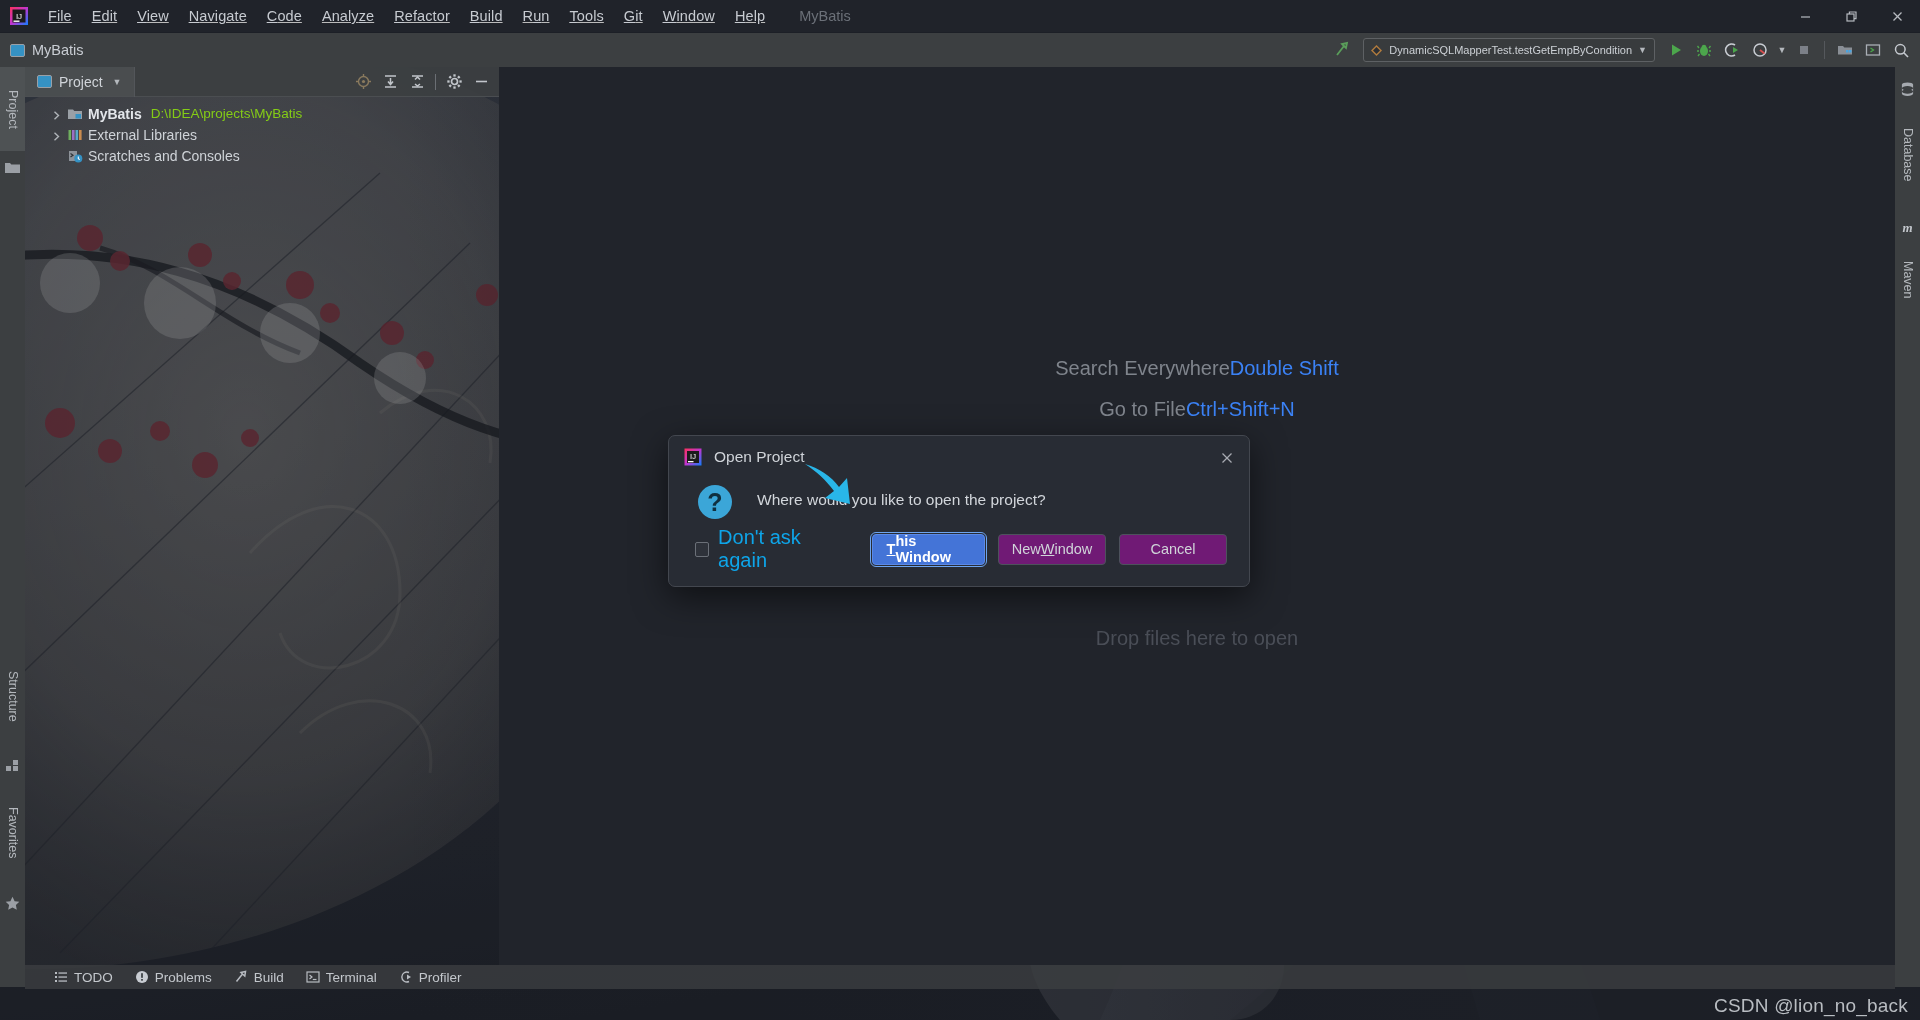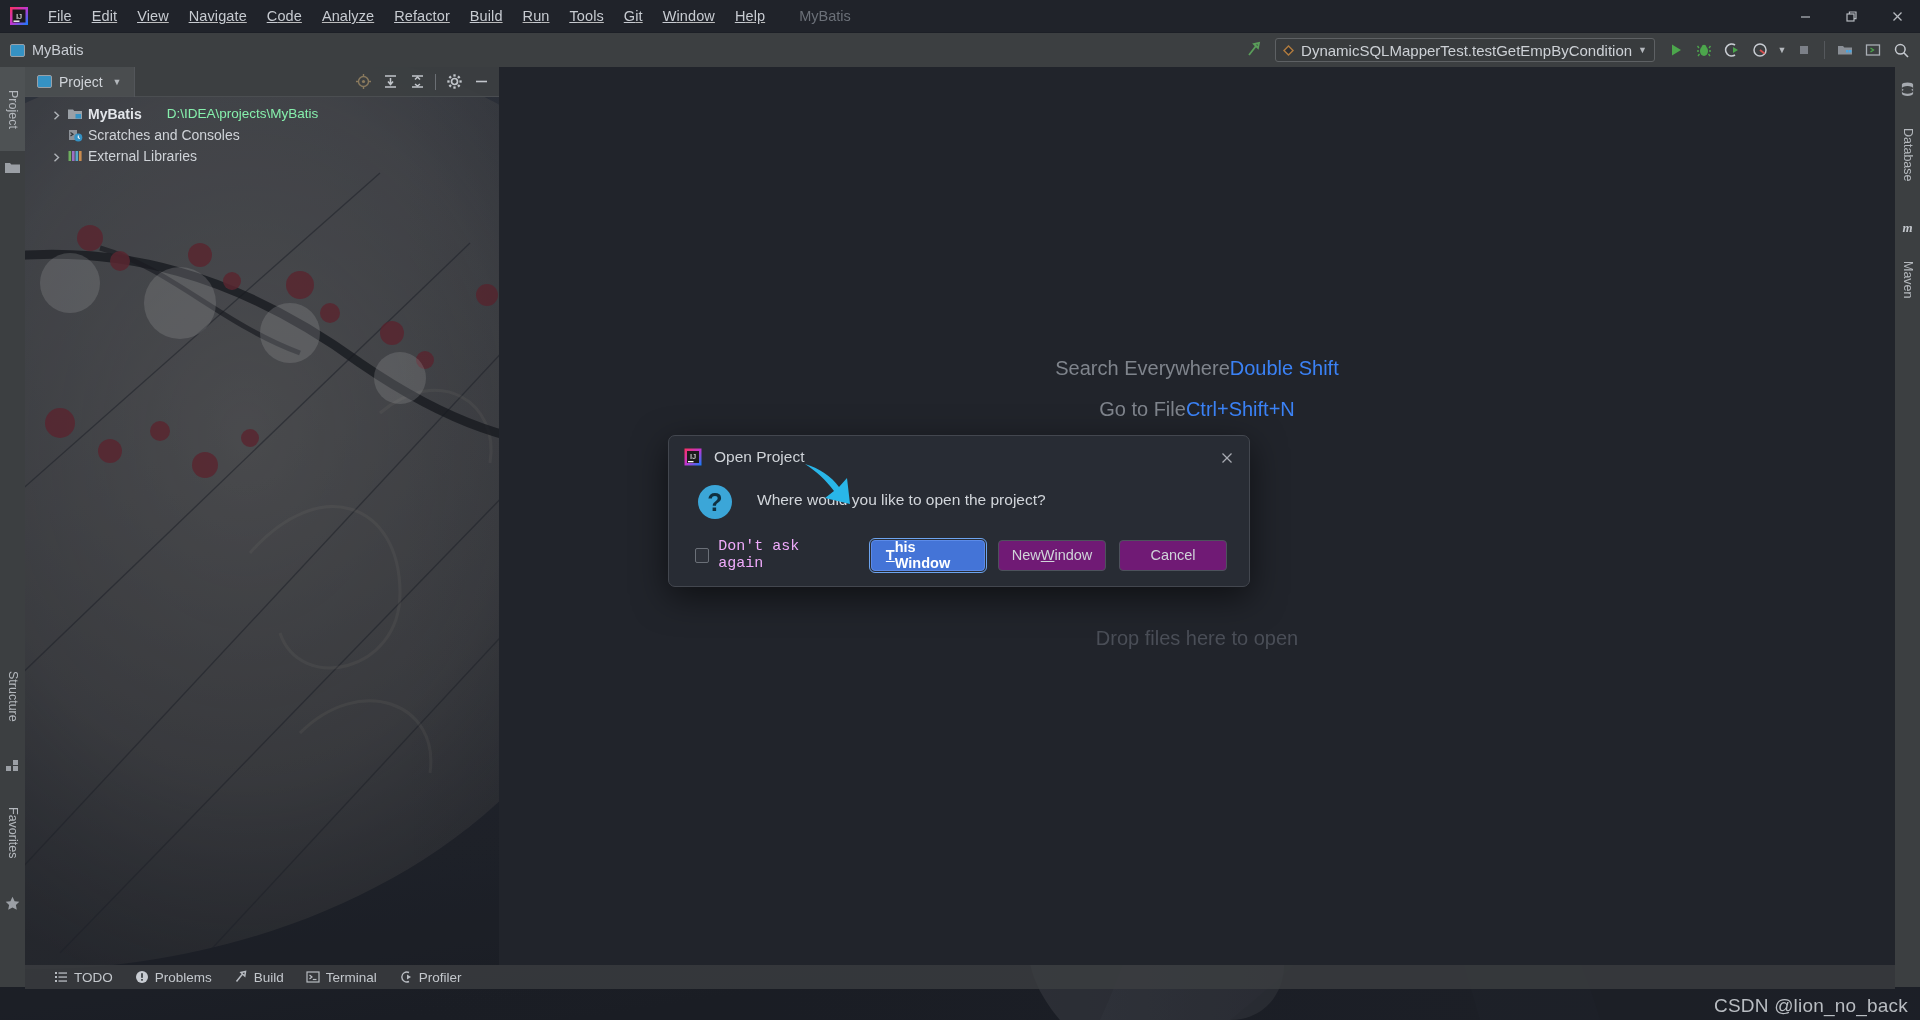--- a/index.html
+++ b/index.html
@@ -44,21 +44,21 @@
     width:15px; height:13px; border:1.6px solid #9aa0a6; border-radius:2px;
     background:#3592c4; margin-right:7px;
   }
   .tb-proj-name { font-size:14.5px; color:#c9cdd3; }
   .tb-right { position:absolute; right:6px; top:0; height:34px; display:flex; align-items:center; gap:2px; }
   .run-config {
     display:flex; align-items:center; height:24px; padding:0 7px 0 6px;
     border:1px solid #5e6164; border-radius:3px; background:rgba(0,0,0,0.06);
     margin:0 6px; gap:6px;
   }
-  .run-config-text { font-size:15px; color:#cdd1d6; white-space:nowrap; }
+  .run-config-text { font-size:11px; color:#cdd1d6; white-space:nowrap; }
   .tb-icon { width:26px; height:26px; display:flex; align-items:center; justify-content:center; }
   .tb-sep { width:1px; height:18px; background:#55585c; margin:0 5px; }
 
   
   .left-strip {
     position:absolute; left:0; top:67px; width:25px; height:920px;
     background:#3c3f41; z-index:6;
   }
   .vlabel {
     position:absolute; left:0; width:25px;
@@ -100,21 +100,21 @@
   .pp-act { width:24px; height:24px; display:flex; align-items:center; justify-content:center; }
   .pp-body { padding-top:6px; }
   .tree-row {
     display:flex; align-items:center; height:21px; padding-left:26px; gap:5px;
     font-size:14px; white-space:nowrap;
   }
   .arrow { width:11px; height:11px; flex:none; position:relative; }
   .arrow.none { visibility:hidden; }
   .tree-label { color:#cfd3d8; }
   .tree-label.bold { font-weight:bold; color:#e3e6ea; }
-  .tree-path { color:#86efac; font-size:13.5px; margin-left:20px; }
+  .tree-path { color:#84cc16; font-size:13.5px; margin-left:4px; }
 
   
   .editor-area {
     position:absolute; left:499px; top:67px; right:25px; bottom:55px;
     background:#21242b; z-index:3;
   }
   .hint-block {
     position:absolute; left:0; right:0; top:290px;
     display:flex; flex-direction:column; align-items:center; gap:18px;
   }
@@ -173,21 +173,21 @@
   .q-icon { width:40px; height:40px; flex:none; }
   .dlg-msg { font-size:15.5px; color:#d2d6db; padding-top:9px; }
   .dlg-footer {
     position:absolute; left:0; right:0; bottom:14px;
     display:flex; align-items:center; padding:0 22px 0 26px; gap:13px;
   }
   .cb-wrap { display:flex; align-items:center; gap:9px; margin-right:13px; }
   .cb-box {
     width:15px; height:15px; border:1.4px solid #6b7078; border-radius:2px; background:#2e323a;
   }
-  .cb-label { font-size:15px; color:#f0abfc;font-family:Liberation Mono, monospace; }
+  .cb-label { font-size:20px; color:#0ea5e9; }
   .btn {
     height:31px; min-width:108px; padding:0 14px; border-radius:4px;
     font-size:14.5px; display:flex; align-items:center; justify-content:center;
     border:1px solid #4d525c; background:#701a75; color:#d0d4d9; cursor:default;
   }
   .btn.default {
     background:#4474d7; border:1px solid #5b8ae8; color:#ffffff; font-weight:bold;
     outline:1.5px solid #6da4ef; outline-offset:1.5px;
   }
   .btn .mn { text-decoration:underline; }
@@ -564,47 +564,47 @@
           <svg width="16" height="16" viewBox="0 0 16 16">
             <path d="M1 3.5 H6 L7.3 5 H15 V13 H1 Z" fill="#9aa0a6"></path>
             <rect x="8.5" y="8" width="5.5" height="4.5" fill="#3592c4"></rect>
           </svg>
         </span>
         <span class="tree-label bold">MyBatis</span>
         <span class="tree-path">D:\IDEA\projects\MyBatis</span>
       </div>
 
       <div class="tree-row">
-        <span class="arrow none"></span>
-        <span style="display:flex">
-          <svg width="16" height="16" viewBox="0 0 16 16">
-            <path d="M2 3 H10 V13 H2 Z" fill="#8d9299"></path>
-            <path d="M3.5 5.5 L6 7.2 L3.5 9" stroke="#2f3337" stroke-width="1.2" fill="none"></path>
-            <circle cx="11.3" cy="10.6" r="4" fill="#3592c4"></circle>
-            <path d="M11.3 8.4 V10.6 L12.8 11.6" stroke="#fff" stroke-width="1.1" fill="none"></path>
-          </svg>
-        </span>
-        <span class="tree-label">Scratches and Consoles</span>
-      </div>
-
-      <div class="tree-row">
         <span class="arrow">
           <svg width="11" height="11" viewBox="0 0 11 11">
               <path d="M3.5 1.8 L7.5 5.5 L3.5 9.2" stroke="#b0b4b9" stroke-width="1.4" fill="none"></path>
             </svg>
         </span>
         <span style="display:flex">
           <svg width="16" height="16" viewBox="0 0 16 16">
             <rect x="1.5" y="3" width="2.6" height="10" fill="#6fae5e"></rect>
             <rect x="5" y="3" width="2.6" height="10" fill="#9b6fc4"></rect>
             <rect x="8.5" y="3" width="2.6" height="10" fill="#58a8c9"></rect>
             <rect x="12" y="3" width="2.6" height="10" fill="#c98b4e"></rect>
           </svg>
         </span>
         <span class="tree-label">External Libraries</span>
+      </div>
+
+      <div class="tree-row">
+        <span class="arrow none"></span>
+        <span style="display:flex">
+          <svg width="16" height="16" viewBox="0 0 16 16">
+            <path d="M2 3 H10 V13 H2 Z" fill="#8d9299"></path>
+            <path d="M3.5 5.5 L6 7.2 L3.5 9" stroke="#2f3337" stroke-width="1.2" fill="none"></path>
+            <circle cx="11.3" cy="10.6" r="4" fill="#3592c4"></circle>
+            <path d="M11.3 8.4 V10.6 L12.8 11.6" stroke="#fff" stroke-width="1.1" fill="none"></path>
+          </svg>
+        </span>
+        <span class="tree-label">Scratches and Consoles</span>
       </div>
     </div>
   </div>
 
   <div class="bottom-tools">
     <div class="bt-item">
       <span style="display:flex">
         <svg width="14" height="14" viewBox="0 0 14 14">
           <g fill="#b8bcc2">
               <rect x="1" y="2" width="2" height="2"></rect>

